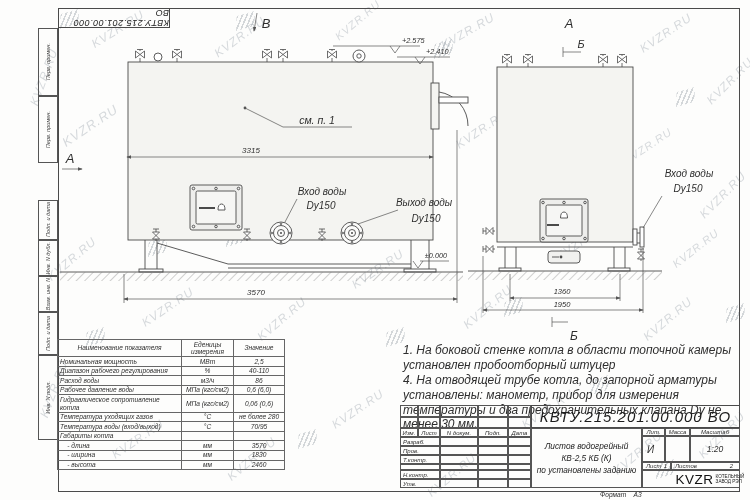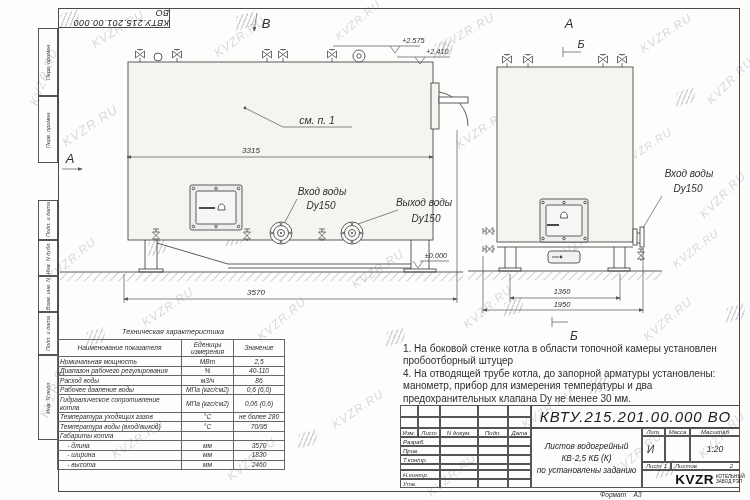--- a/index.html
+++ b/index.html
@@ -34,37 +34,37 @@
   .tech-table { position:absolute; left:57px; top:339px; width:227px; z-index:4;
                 border-collapse:collapse; table-layout:fixed; }
   .tech-table td, .tech-table th { border:0.8px solid #666; font-weight:normal;
       font-size:6.6px; font-style:italic; color:#2e2e2e; padding:0.5px 2px;
       white-space:pre-wrap; line-height:1.15; }
   .tech-table th { text-align:center; vertical-align:middle; }
   .tech-table td:nth-child(2), .tech-table td:nth-child(3) { text-align:center; }
   .col-name{width:124px;} .col-unit{width:52px;} .col-val{width:51px;}
   
   .notes { position:absolute; left:403px; top:343px; width:340px; z-index:4;
-           font-size:10px; line-height:1.24; color:#2e2e2e; }
+           font-size:12px; font-style:italic; line-height:1.24; color:#2e2e2e; }
   
   .tb { position:absolute; left:400px; top:405px; width:340px; height:83px; z-index:4; }
   .tb .cell { position:absolute; border:0.8px solid #555; font-size:6px; font-style:italic;
               color:#2e2e2e; display:flex; align-items:center; padding-left:2px; overflow:hidden;}
   .tb .c-center { justify-content:center; padding-left:0; text-align:center;}
   .docnum { position:absolute; left:131px; top:0; width:209px; height:23px; border:1px solid #4a4a4a;
             display:flex; align-items:center; justify-content:center;
             font-size:15px; font-style:italic; letter-spacing:1px; color:#1c1c1c;}
   .tb-title { position:absolute; left:131px; top:23px; width:111px; height:60px; border:0.9px solid #555;
               display:flex; flex-direction:column; align-items:center; justify-content:center;
               font-size:8.3px; font-style:italic; line-height:1.45; color:#222; text-align:center;}
   .logo-cell { position:absolute; left:242px; top:65px; width:98px; height:18px; border:0.8px solid #555;
                display:flex; align-items:center; justify-content:center; gap:2px;}
   .logo-stripes { width:11px; height:12px;
                background: repeating-linear-gradient(105deg,#111 0 1.6px, transparent 1.6px 3.4px); }
-  .logo-word { font-weight:bold; font-size:13.5px; color:#111; letter-spacing:.5px; font-style:normal;padding-left:36px;}
+  .logo-word { font-weight:normal; font-size:13.5px; color:#111; letter-spacing:.5px; font-style:normal;padding-left:36px;}
   .logo-sub { font-size:4.6px; line-height:1.15; color:#222; font-style:normal;}
   .format-note { position:absolute; left:600px; top:491px; width:150px; z-index:4;
                  font-size:6.6px; font-style:italic; color:#2e2e2e; }
 </style>
 </head>
 <body>
 
 <div class="sheet">
 
   <div id="wm-layer">
@@ -311,21 +311,20 @@
       <text x="426" y="54" font-size="7.3">+2.410</text>
       <text x="436" y="258" font-size="7.3" text-anchor="middle">±0.000</text>
 
       <text x="251" y="153" font-size="8" text-anchor="middle">3315</text>
       <text x="256" y="295" font-size="8" text-anchor="middle">3570</text>
       <text x="562" y="294" font-size="7.5" text-anchor="middle">1360</text>
       <text x="562" y="307" font-size="7.5" text-anchor="middle">1950</text>
     </g>
   </svg>
 
-  <div class="tt-title">Техническая характеристика</div>
   <table class="tech-table">
     <colgroup>
         <col class="col-name">
         <col class="col-unit">
         <col class="col-val">
       </colgroup>
     <thead>
       <tr>
         <th>Наименование показателя</th>
         <th>Еденицы измерения</th>

